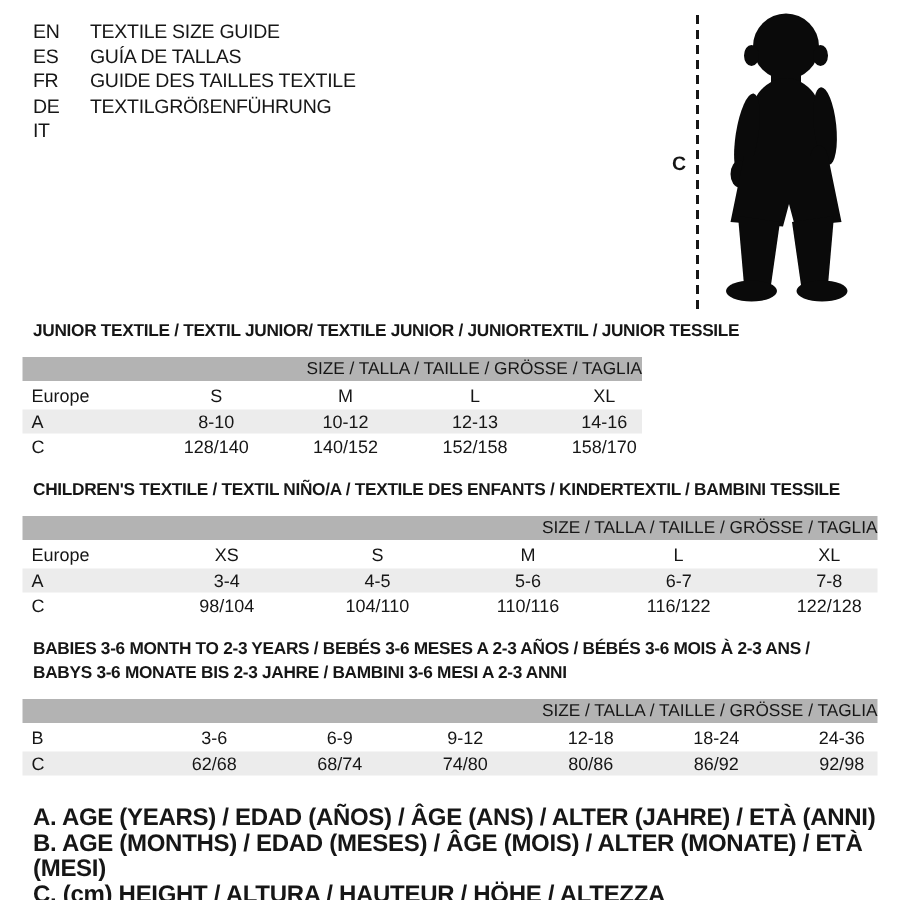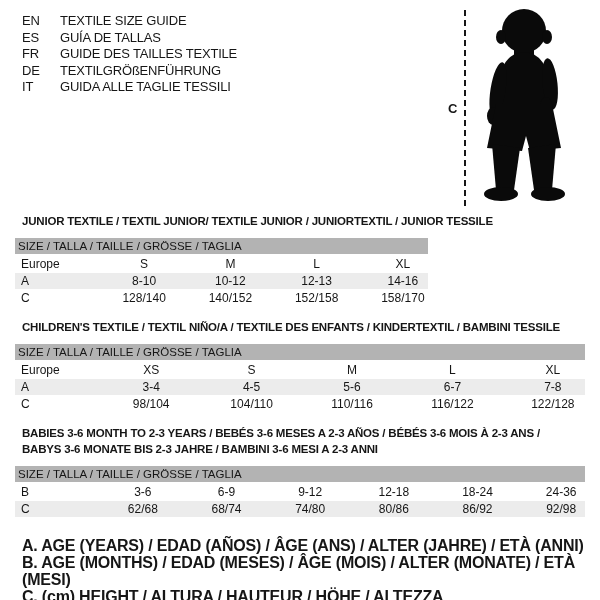--- a/index.html
+++ b/index.html
@@ -29,20 +29,21 @@
   .tbl-title { font-weight: bold; font-size: 11.5px; line-height: 16px; letter-spacing: -0.2px; margin: 0 0 9px 7px; }
   .tbl.cols-4 { width: 413px; }
   .tbl.cols-5 { width: 570px; }
   .tbl.cols-6 { width: 570px; }
   .tbl-head {
     background: #b3b3b3;
     height: 16px; line-height: 16px;
     font-size: 11.5px;
     padding-left: 3px;
     margin-bottom: 2px;
+    text-align: right;
   }
   .tbl-row { display: flex; height: 16px; line-height: 16px; font-size: 12px; margin-bottom: 1px; gap: 36px; }
   .tbl-row.shaded { background: #ececec; }
   .row-label { width: 62px; flex: 0 0 62px; padding-left: 6px; }
   .cell { flex: 1; text-align: center; }
 
   
   .legend { position: absolute; top: 537px; left: 22px; }
   .legend-line { font-weight: bold; font-size: 16px; line-height: 17px; letter-spacing: -0.2px; }
 </style>
@@ -61,21 +62,20 @@
   <div class="lang-row">
     <span class="lang-code">FR</span>
     <span class="lang-label">GUIDE DES TAILLES TEXTILE</span>
   </div>
   <div class="lang-row">
     <span class="lang-code">DE</span>
     <span class="lang-label">TEXTILGRÖßENFÜHRUNG</span>
   </div>
   <div class="lang-row">
     <span class="lang-code">IT</span>
-    <span class="lang-label">GUIDA ALLE TAGLIE TESSILI</span>
   </div>
 </div>
 
 <div class="figure">
   <span class="c-label">C</span>
   <div class="dash-line"></div>
   <svg class="baby-svg" width="100" height="200" viewBox="0 0 96 200" aria-hidden="true">
     <g fill="#0a0a0a">
       <ellipse cx="48" cy="23" rx="22" ry="22"></ellipse>
       <ellipse cx="25" cy="29" rx="5" ry="7"></ellipse>

